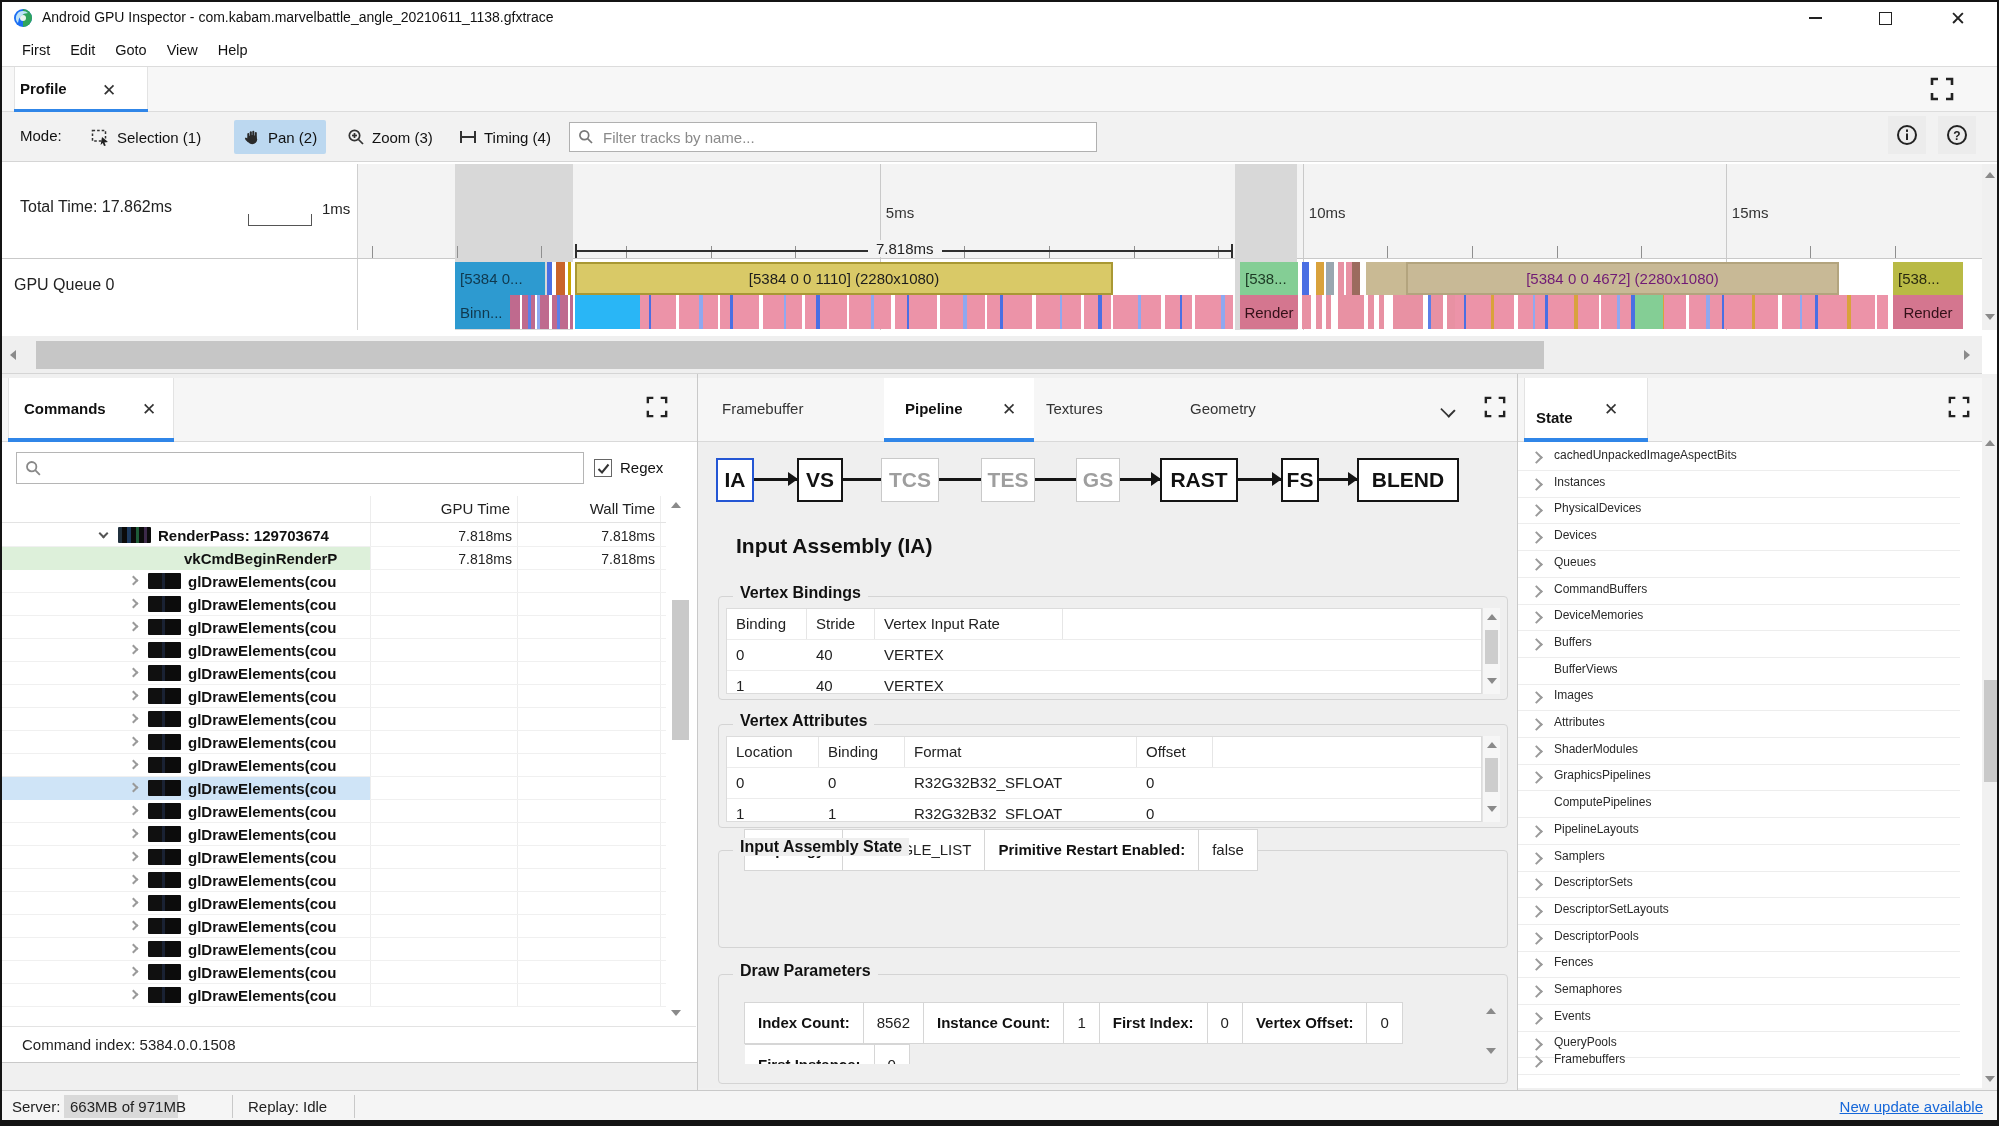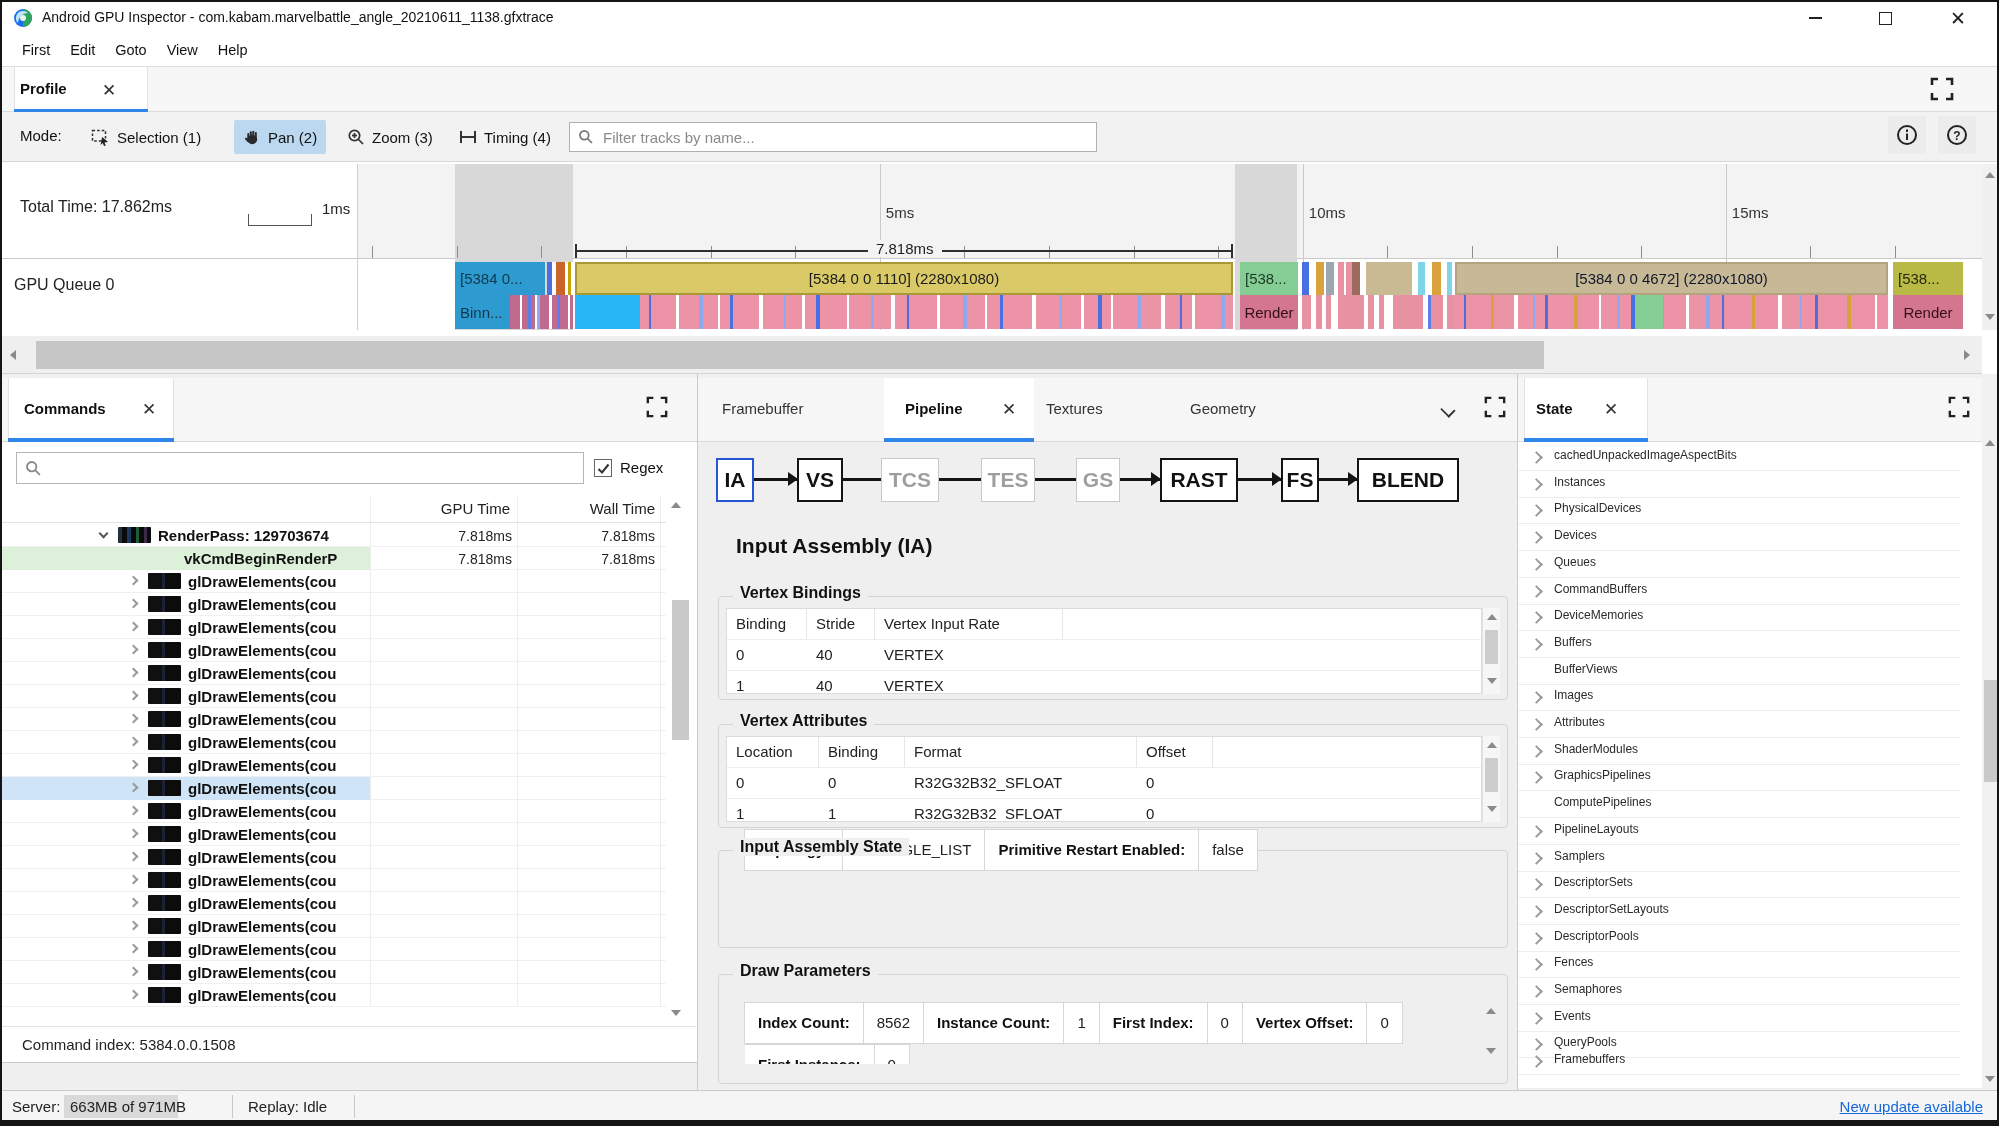--- a/index.html
+++ b/index.html
@@ -280,24 +280,24 @@
       <div class="ab tl-grid" style="left: 1302.8px;"></div>
       <div class="ab tl-gridlabel" style="left: 1308.8px;">10ms</div>
       <div class="ab tl-grid" style="left: 1725.8px;"></div>
       <div class="ab tl-gridlabel" style="left: 1731.8px;">15ms</div>
       <div class="ab" style="left: 575px; top: 250px; width: 658px; height: 2px; background: rgb(47, 47, 47); z-index: 4;"></div>
       <div class="ab measure-cap" style="left: 575px;"></div>
       <div class="ab measure-cap" style="left: 1231px;"></div>
       <div class="ab" style="left: 868px; top: 240px; background: rgb(243, 243, 243); padding: 0px 8px; font-size: 15px; color: rgb(34, 34, 34); z-index: 5;">7.818ms</div>
       <div class="ab tl-seg left" style="left: 455px; top: 262px; width: 90px; height: 33px; background: rgb(45, 154, 208); color: rgb(16, 57, 78);">[5384 0...</div>
       <div class="ab tl-seg" style="left: 547px; top: 262px; width: 26px; height: 33px; background: linear-gradient(90deg, rgb(74, 111, 227) 0px, rgb(74, 111, 227) 5px, rgb(255, 255, 255) 5px, rgb(255, 255, 255) 9px, rgb(201, 100, 42) 9px, rgb(201, 100, 42) 18px, rgb(255, 255, 255) 18px, rgb(255, 255, 255) 21px, rgb(200, 164, 0) 21px, rgb(200, 164, 0) 24px, rgb(255, 255, 255) 24px, rgb(255, 255, 255) 26px);"></div>
-      <div class="ab tl-seg" style="left: 575px; top: 262px; width: 658px; height: 33px; background: rgb(217, 201, 103); border: 2px solid rgb(169, 152, 52); color: rgb(28, 28, 28);">[5384 0 0 1110] (2280x1080)</div>
+      <div class="ab tl-seg" style="left: 575px; top: 262px; width: 538px; height: 33px; background: rgb(217, 201, 103); border: 2px solid rgb(169, 152, 52); color: rgb(28, 28, 28);">[5384 0 0 1110] (2280x1080)</div>
       <div class="ab tl-seg left" style="left: 1240px; top: 262px; width: 58px; height: 33px; background: rgb(132, 206, 149); color: rgb(28, 58, 36);">[538...</div>
       <div class="ab tl-seg" style="left: 1302px; top: 262px; width: 153px; height: 33px; background: linear-gradient(90deg, rgb(74, 111, 227) 0px, rgb(74, 111, 227) 7px, rgb(255, 255, 255) 7px, rgb(255, 255, 255) 14px, rgb(217, 162, 60) 14px, rgb(217, 162, 60) 22px, rgb(255, 255, 255) 22px, rgb(255, 255, 255) 24px, rgb(154, 167, 176) 24px, rgb(154, 167, 176) 32px, rgb(255, 255, 255) 32px, rgb(255, 255, 255) 36px, rgb(232, 145, 163) 36px, rgb(232, 145, 163) 42px, rgb(255, 255, 255) 42px, rgb(255, 255, 255) 44px, rgb(232, 145, 163) 44px, rgb(232, 145, 163) 50px, rgb(156, 107, 94) 50px, rgb(156, 107, 94) 58px, rgb(255, 255, 255) 58px, rgb(255, 255, 255) 64px, rgb(201, 186, 148) 64px, rgb(201, 186, 148) 110px, rgb(255, 255, 255) 110px, rgb(255, 255, 255) 116px, rgb(127, 212, 232) 116px, rgb(127, 212, 232) 123px, rgb(255, 255, 255) 123px, rgb(255, 255, 255) 130px, rgb(217, 162, 60) 130px, rgb(217, 162, 60) 139px, rgb(255, 255, 255) 139px, rgb(255, 255, 255) 145px, rgb(127, 212, 232) 145px, rgb(127, 212, 232) 150px, rgb(255, 255, 255) 150px, rgb(255, 255, 255) 153px);"></div>
-      <div class="ab tl-seg" style="left: 1455px; top: 262px; width: 433px; height: 33px; background: rgb(200, 185, 150); border: 2px solid rgb(179, 164, 126); color: #0f172a;">[5384 0 0 4672] (2280x1080)</div>
+      <div class="ab tl-seg" style="left: 1406px; top: 262px; width: 433px; height: 33px; background: rgb(200, 185, 150); border: 2px solid rgb(179, 164, 126); color: #701a75;">[5384 0 0 4672] (2280x1080)</div>
       <div class="ab tl-seg left" style="left: 1893px; top: 262px; width: 70px; height: 33px; background: rgb(185, 186, 69); color: rgb(42, 42, 16);">[538...</div>
       <div class="ab tl-seg left" style="left: 455px; top: 295px; width: 55px; height: 34px; background: rgb(45, 154, 208); color: rgb(16, 57, 78);">Binn...</div>
       <div class="ab tl-seg" style="left: 510px; top: 295px; width: 63px; height: 34px; background: linear-gradient(90deg, rgb(191, 106, 142) 0px, rgb(191, 106, 142) 10px, rgb(255, 255, 255) 10px, rgb(255, 255, 255) 12px, rgb(191, 106, 142) 12px, rgb(191, 106, 142) 18px, rgb(91, 127, 232) 18px, rgb(91, 127, 232) 21px, rgb(191, 106, 142) 21px, rgb(191, 106, 142) 25px, rgb(255, 255, 255) 25px, rgb(255, 255, 255) 27px, rgb(143, 168, 240) 27px, rgb(143, 168, 240) 30px, rgb(191, 106, 142) 30px, rgb(191, 106, 142) 39px, rgb(255, 255, 255) 39px, rgb(255, 255, 255) 42px, rgb(191, 106, 142) 42px, rgb(191, 106, 142) 47px, rgb(91, 127, 232) 47px, rgb(91, 127, 232) 50px, rgb(191, 106, 142) 50px, rgb(191, 106, 142) 58px, rgb(255, 255, 255) 58px, rgb(255, 255, 255) 60px, rgb(191, 106, 142) 60px, rgb(191, 106, 142) 63px);"></div>
       <div class="ab tl-seg" style="left: 575px; top: 295px; width: 65px; height: 34px; background: rgb(41, 182, 246);"></div>
       <div class="ab tl-seg" style="left: 640px; top: 295px; width: 593px; height: 34px; background: linear-gradient(90deg, rgb(236, 147, 168) 0px, rgb(236, 147, 168) 9px, rgb(74, 111, 227) 9px, rgb(74, 111, 227) 11px, rgb(236, 147, 168) 11px, rgb(236, 147, 168) 36px, rgb(255, 255, 255) 36px, rgb(255, 255, 255) 39px, rgb(236, 147, 168) 39px, rgb(236, 147, 168) 59px, rgb(143, 168, 240) 59px, rgb(143, 168, 240) 63px, rgb(236, 147, 168) 63px, rgb(236, 147, 168) 78px, rgb(255, 255, 255) 78px, rgb(255, 255, 255) 80px, rgb(236, 147, 168) 80px, rgb(236, 147, 168) 90px, rgb(74, 111, 227) 90px, rgb(74, 111, 227) 93px, rgb(236, 147, 168) 93px, rgb(236, 147, 168) 119px, rgb(255, 255, 255) 119px, rgb(255, 255, 255) 123px, rgb(236, 147, 168) 123px, rgb(236, 147, 168) 144px, rgb(143, 168, 240) 144px, rgb(143, 168, 240) 146px, rgb(236, 147, 168) 146px, rgb(236, 147, 168) 162px, rgb(255, 255, 255) 162px, rgb(255, 255, 255) 165px, rgb(236, 147, 168) 165px, rgb(236, 147, 168) 176px, rgb(74, 111, 227) 176px, rgb(74, 111, 227) 180px, rgb(236, 147, 168) 180px, rgb(236, 147, 168) 207px, rgb(255, 255, 255) 207px, rgb(255, 255, 255) 209px, rgb(236, 147, 168) 209px, rgb(236, 147, 168) 231px, rgb(143, 168, 240) 231px, rgb(143, 168, 240) 234px, rgb(236, 147, 168) 234px, rgb(236, 147, 168) 251px, rgb(255, 255, 255) 251px, rgb(255, 255, 255) 255px, rgb(236, 147, 168) 255px, rgb(236, 147, 168) 267px, rgb(74, 111, 227) 267px, rgb(74, 111, 227) 269px, rgb(236, 147, 168) 269px, rgb(236, 147, 168) 297px, rgb(255, 255, 255) 297px, rgb(255, 255, 255) 300px, rgb(236, 147, 168) 300px, rgb(236, 147, 168) 323px, rgb(143, 168, 240) 323px, rgb(143, 168, 240) 327px, rgb(236, 147, 168) 327px, rgb(236, 147, 168) 345px, rgb(255, 255, 255) 345px, rgb(255, 255, 255) 347px, rgb(236, 147, 168) 347px, rgb(236, 147, 168) 360px, rgb(74, 111, 227) 360px, rgb(74, 111, 227) 363px, rgb(236, 147, 168) 363px, rgb(236, 147, 168) 392px, rgb(255, 255, 255) 392px, rgb(255, 255, 255) 396px, rgb(236, 147, 168) 396px, rgb(236, 147, 168) 420px, rgb(143, 168, 240) 420px, rgb(143, 168, 240) 422px, rgb(236, 147, 168) 422px, rgb(236, 147, 168) 441px, rgb(255, 255, 255) 441px, rgb(255, 255, 255) 444px, rgb(236, 147, 168) 444px, rgb(236, 147, 168) 458px, rgb(74, 111, 227) 458px, rgb(74, 111, 227) 462px, rgb(236, 147, 168) 462px, rgb(236, 147, 168) 471px, rgb(255, 255, 255) 471px, rgb(255, 255, 255) 473px, rgb(236, 147, 168) 473px, rgb(236, 147, 168) 498px, rgb(143, 168, 240) 498px, rgb(143, 168, 240) 501px, rgb(236, 147, 168) 501px, rgb(236, 147, 168) 521px, rgb(255, 255, 255) 521px, rgb(255, 255, 255) 525px, rgb(236, 147, 168) 525px, rgb(236, 147, 168) 540px, rgb(74, 111, 227) 540px, rgb(74, 111, 227) 542px, rgb(236, 147, 168) 542px, rgb(236, 147, 168) 552px, rgb(255, 255, 255) 552px, rgb(255, 255, 255) 555px, rgb(236, 147, 168) 555px, rgb(236, 147, 168) 581px, rgb(143, 168, 240) 581px, rgb(143, 168, 240) 585px, rgb(236, 147, 168) 585px, rgb(236, 147, 168) 606px, rgb(255, 255, 255) 606px, rgb(255, 255, 255) 608px);"></div>
       <div class="ab tl-seg" style="left: 1240px; top: 295px; width: 58px; height: 34px; background: rgb(212, 118, 143); color: rgb(51, 16, 24);">Render</div>
       <div class="ab tl-seg" style="left: 1302px; top: 295px; width: 153px; height: 34px; background: linear-gradient(90deg, rgb(232, 145, 163) 0px, rgb(232, 145, 163) 9px, rgb(255, 255, 255) 9px, rgb(255, 255, 255) 14px, rgb(232, 145, 163) 14px, rgb(232, 145, 163) 20px, rgb(255, 255, 255) 20px, rgb(255, 255, 255) 24px, rgb(232, 145, 163) 24px, rgb(232, 145, 163) 29px, rgb(255, 255, 255) 29px, rgb(255, 255, 255) 36px, rgb(232, 145, 163) 36px, rgb(232, 145, 163) 62px, rgb(255, 255, 255) 62px, rgb(255, 255, 255) 66px, rgb(232, 145, 163) 66px, rgb(232, 145, 163) 72px, rgb(255, 255, 255) 72px, rgb(255, 255, 255) 77px, rgb(232, 145, 163) 77px, rgb(232, 145, 163) 82px, rgb(255, 255, 255) 82px, rgb(255, 255, 255) 91px, rgb(232, 145, 163) 91px, rgb(232, 145, 163) 121px, rgb(255, 255, 255) 121px, rgb(255, 255, 255) 126px, rgb(91, 127, 232) 126px, rgb(91, 127, 232) 129px, rgb(232, 145, 163) 129px, rgb(232, 145, 163) 141px, rgb(255, 255, 255) 141px, rgb(255, 255, 255) 145px, rgb(232, 145, 163) 145px, rgb(232, 145, 163) 153px);"></div>
       <div class="ab tl-seg" style="left: 1455px; top: 295px; width: 433px; height: 34px; background: linear-gradient(90deg, rgb(236, 147, 168) 0px, rgb(236, 147, 168) 9px, rgb(74, 111, 227) 9px, rgb(74, 111, 227) 11px, rgb(236, 147, 168) 11px, rgb(236, 147, 168) 36px, rgb(217, 162, 60) 36px, rgb(217, 162, 60) 39px, rgb(236, 147, 168) 39px, rgb(236, 147, 168) 59px, rgb(255, 255, 255) 59px, rgb(255, 255, 255) 63px, rgb(236, 147, 168) 63px, rgb(236, 147, 168) 78px, rgb(143, 168, 240) 78px, rgb(143, 168, 240) 80px, rgb(236, 147, 168) 80px, rgb(236, 147, 168) 90px, rgb(74, 111, 227) 90px, rgb(74, 111, 227) 93px, rgb(236, 147, 168) 93px, rgb(236, 147, 168) 119px, rgb(217, 162, 60) 119px, rgb(217, 162, 60) 123px, rgb(236, 147, 168) 123px, rgb(236, 147, 168) 144px, rgb(255, 255, 255) 144px, rgb(255, 255, 255) 146px, rgb(236, 147, 168) 146px, rgb(236, 147, 168) 162px, rgb(143, 168, 240) 162px, rgb(143, 168, 240) 165px, rgb(236, 147, 168) 165px, rgb(236, 147, 168) 176px, rgb(74, 111, 227) 176px, rgb(74, 111, 227) 180px, rgb(236, 147, 168) 180px, rgb(236, 147, 168) 207px, rgb(217, 162, 60) 207px, rgb(217, 162, 60) 209px, rgb(236, 147, 168) 209px, rgb(236, 147, 168) 231px, rgb(255, 255, 255) 231px, rgb(255, 255, 255) 234px, rgb(236, 147, 168) 234px, rgb(236, 147, 168) 251px, rgb(143, 168, 240) 251px, rgb(143, 168, 240) 255px, rgb(236, 147, 168) 255px, rgb(236, 147, 168) 267px, rgb(74, 111, 227) 267px, rgb(74, 111, 227) 269px, rgb(236, 147, 168) 269px, rgb(236, 147, 168) 297px, rgb(217, 162, 60) 297px, rgb(217, 162, 60) 300px, rgb(236, 147, 168) 300px, rgb(236, 147, 168) 323px, rgb(255, 255, 255) 323px, rgb(255, 255, 255) 327px, rgb(236, 147, 168) 327px, rgb(236, 147, 168) 345px, rgb(143, 168, 240) 345px, rgb(143, 168, 240) 347px, rgb(236, 147, 168) 347px, rgb(236, 147, 168) 360px, rgb(74, 111, 227) 360px, rgb(74, 111, 227) 363px, rgb(236, 147, 168) 363px, rgb(236, 147, 168) 392px, rgb(217, 162, 60) 392px, rgb(217, 162, 60) 396px, rgb(236, 147, 168) 396px, rgb(236, 147, 168) 420px, rgb(255, 255, 255) 420px, rgb(255, 255, 255) 422px, rgb(236, 147, 168) 422px, rgb(236, 147, 168) 441px, rgb(143, 168, 240) 441px, rgb(143, 168, 240) 444px);"></div>
       <div class="ab" style="left: 1635px; top: 295px; width: 28px; height: 34px; background: rgb(132, 206, 149); z-index: 3;"></div>
       <div class="ab tl-seg" style="left: 1893px; top: 295px; width: 70px; height: 34px; background: rgb(212, 118, 143); color: rgb(51, 16, 24);">Render</div>
@@ -547,21 +547,21 @@
   <div id="ias-cells"></div>
 
   <div class="ab fieldset" style="top:974px;height:110px"></div>
   <div class="ab legend" style="top:962px">Draw Parameters</div>
   <div id="dp-cells"></div>
   <div class="ab sb-arrow sb-up" style="left:1486px;top:1008px"></div>
   <div class="ab sb-arrow sb-down" style="left:1486px;top:1048px"></div>
 
   <div class="ab panel-tabrow" style="left:1518px;width:464px">
     <div class="ab ptab-active" style="left:6px;top:0;width:124px;height:63px;border-left:1px solid #e3e3e3;border-right:1px solid #e3e3e3"></div>
-    <div class="ab ptab-label b" style="left:18px;top:22px">State</div>
+    <div class="ab ptab-label b" style="left:18px;top:31px">State</div>
     <div class="ab ptab-close" style="left:86px;top:21px">✕</div>
     <div class="ab ptab-underline" style="left:6px;top:60px;width:124px"></div>
     <div class="ab" style="left:430px;top:18px">
       <svg width="22" height="22" viewBox="0 0 24 24" fill="none" stroke="#222" stroke-width="2.6">
           <path d="M2 8 V2 H8 M16 2 H22 V8 M22 16 V22 H16 M8 22 H2 V16"></path>
         </svg>
     </div>
   </div>
   <div class="ab" id="state-panel"></div>
   <div id="state-rows">

